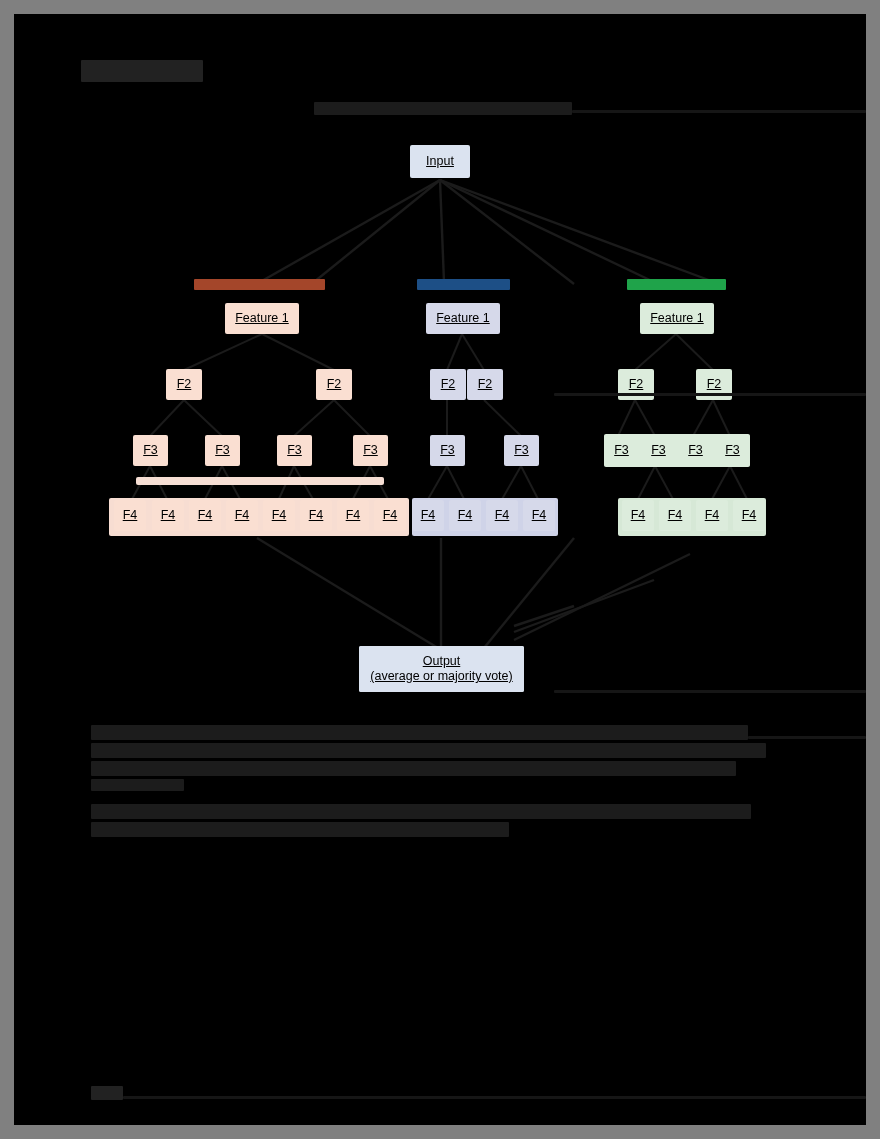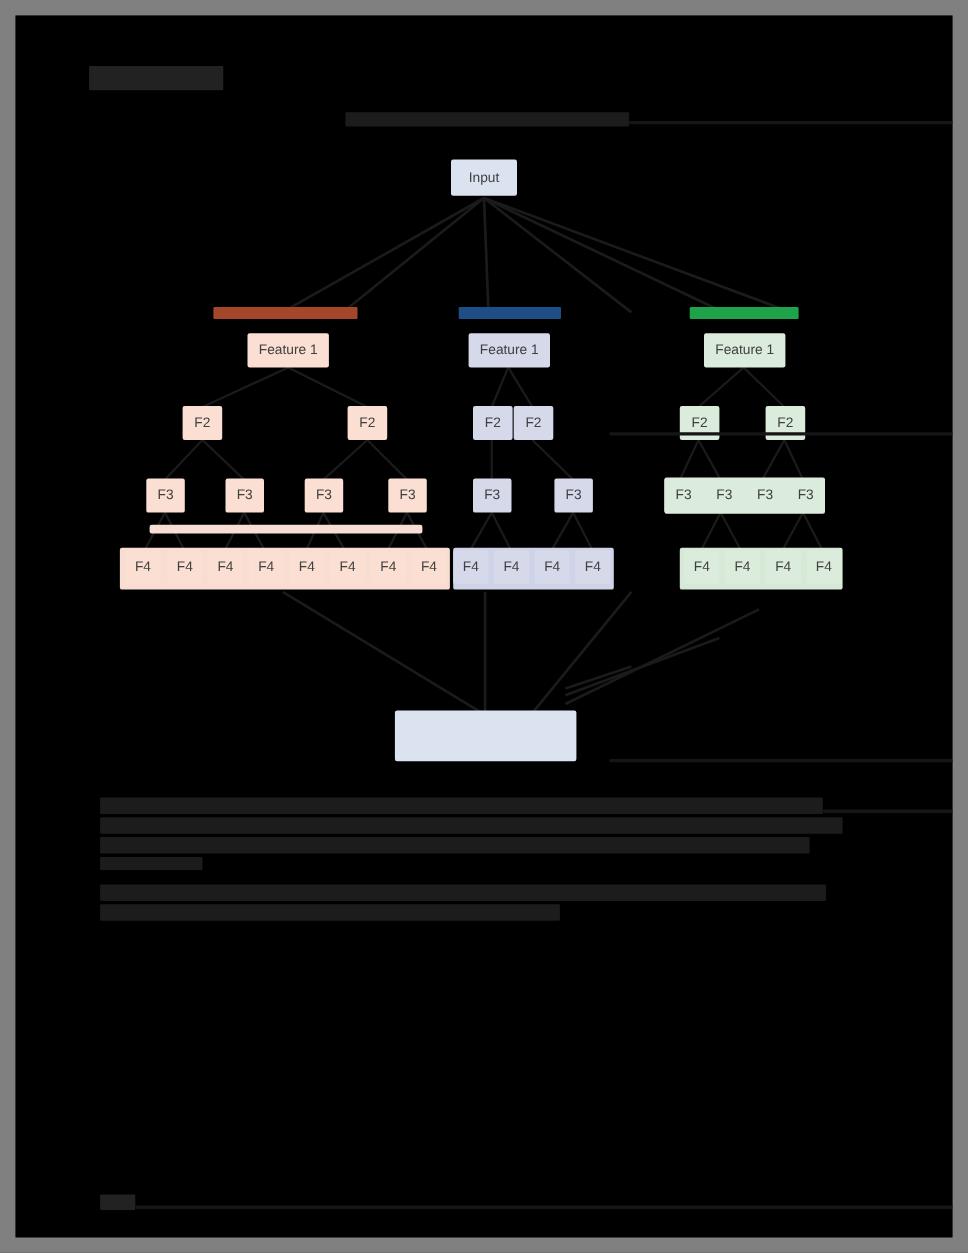--- a/index.html
+++ b/index.html
@@ -24,25 +24,26 @@
 
   
   .diagram{position:absolute;left:0;top:0;width:852px;height:660px;}
   .svg-layer{position:absolute;left:0;top:0;width:852px;height:660px;}
 
   .node{
     position:absolute;
     box-sizing:border-box;
     display:flex;align-items:center;justify-content:center;
     text-align:right;
-    color:#404040;
+    color:#000000;
     font-size:12.5px;
     line-height:1.18;
     border-radius:2px;
     white-space:nowrap;
+    text-decoration:underline;
   }
   .node.input{background:#dbe3f0;}
   .node.output{background:#dbe3f0;font-size:12.5px;}
 
   .node.t-orange{background:#fadfd2;}
   .node.t-blue{background:#d6d9ea;}
   .node.t-green{background:#dcecdc;}
 
   .grpbar{
     position:absolute;
@@ -255,20 +256,24 @@
       <span>F4</span>
     </div>
     <div class="node t-green" style="left:682px;top:486px;width:32px;height:31px;">
       <span>F4</span>
     </div>
     <div class="node t-green" style="left:719px;top:486px;width:32px;height:31px;">
       <span>F4</span>
     </div>
 
     <div class="band" style="left:345px;top:632px;width:165px;height:46px;background:#dbe3f0;"></div>
+    <div class="node output" style="left:345px;top:632px;width:165px;height:46px;flex-direction:column;">
+      <span>Output</span>
+      <span>(average or majority vote)</span>
+    </div>
 
   </div>
 
   <div>
     <div class="redact" style="left:77px;top:711px;width:657px;height:15px;"></div>
     <div class="redact" style="left:77px;top:729px;width:675px;height:15px;"></div>
     <div class="redact" style="left:77px;top:747px;width:645px;height:15px;"></div>
     <div class="redact" style="left:77px;top:765px;width:93px;height:12px;"></div>
   </div>
 

